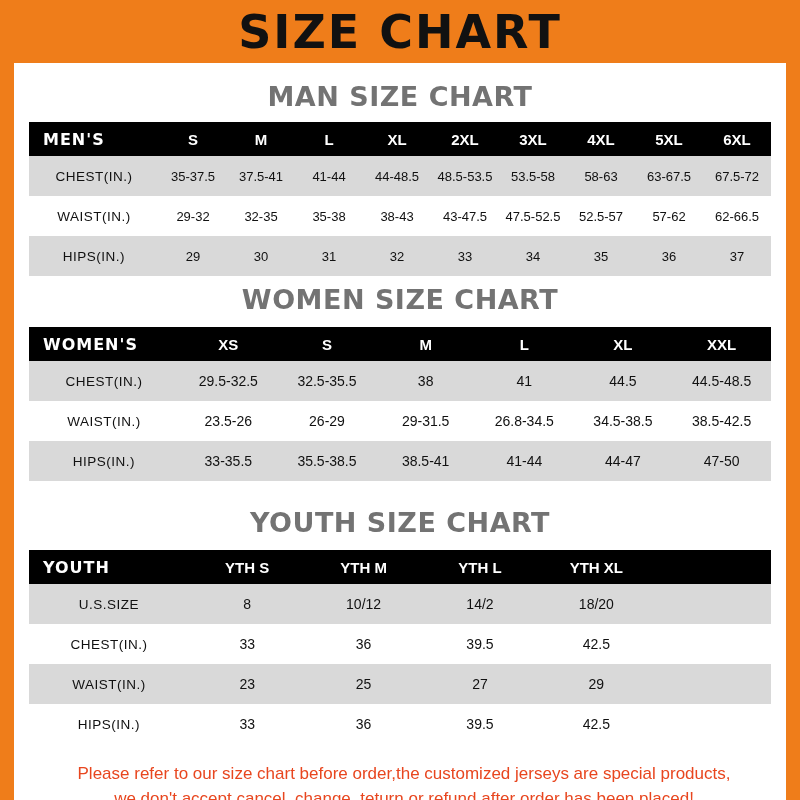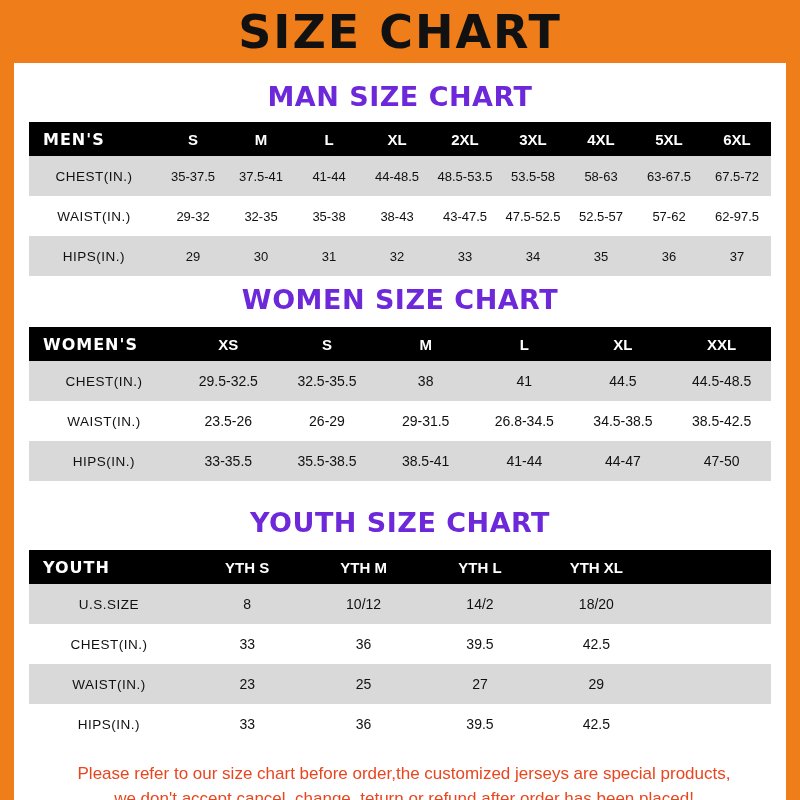--- a/index.html
+++ b/index.html
@@ -40,21 +40,21 @@
   }
   .content {
     padding: 0 10px;
   }
   .section-title {
     text-align: center;
     font-family: "DejaVu Sans", sans-serif;
     font-weight: bold;
     font-size: 27px;
     letter-spacing: 0.5px;
-    color: #6d28d9;
+    color: #737373;
   }
   .t-man { margin: 18px 0 10px; }
   .t-women { margin: 8px 0 12px; }
   .t-youth { margin: 26px 0 12px; }
 
   table.chart {
     width: 742px;
     margin: 0 auto;
     border-collapse: collapse;
     table-layout: fixed;
@@ -170,21 +170,21 @@
         <tr class="odd">
           <td class="rowhead">WAIST(IN.)</td>
           <td>29-32</td>
           <td>32-35</td>
           <td>35-38</td>
           <td>38-43</td>
           <td>43-47.5</td>
           <td>47.5-52.5</td>
           <td>52.5-57</td>
           <td>57-62</td>
-          <td>62-97.5</td>
+          <td>62-66.5</td>
         </tr>
         <tr class="even">
           <td class="rowhead">HIPS(IN.)</td>
           <td>29</td>
           <td>30</td>
           <td>31</td>
           <td>32</td>
           <td>33</td>
           <td>34</td>
           <td>35</td>

